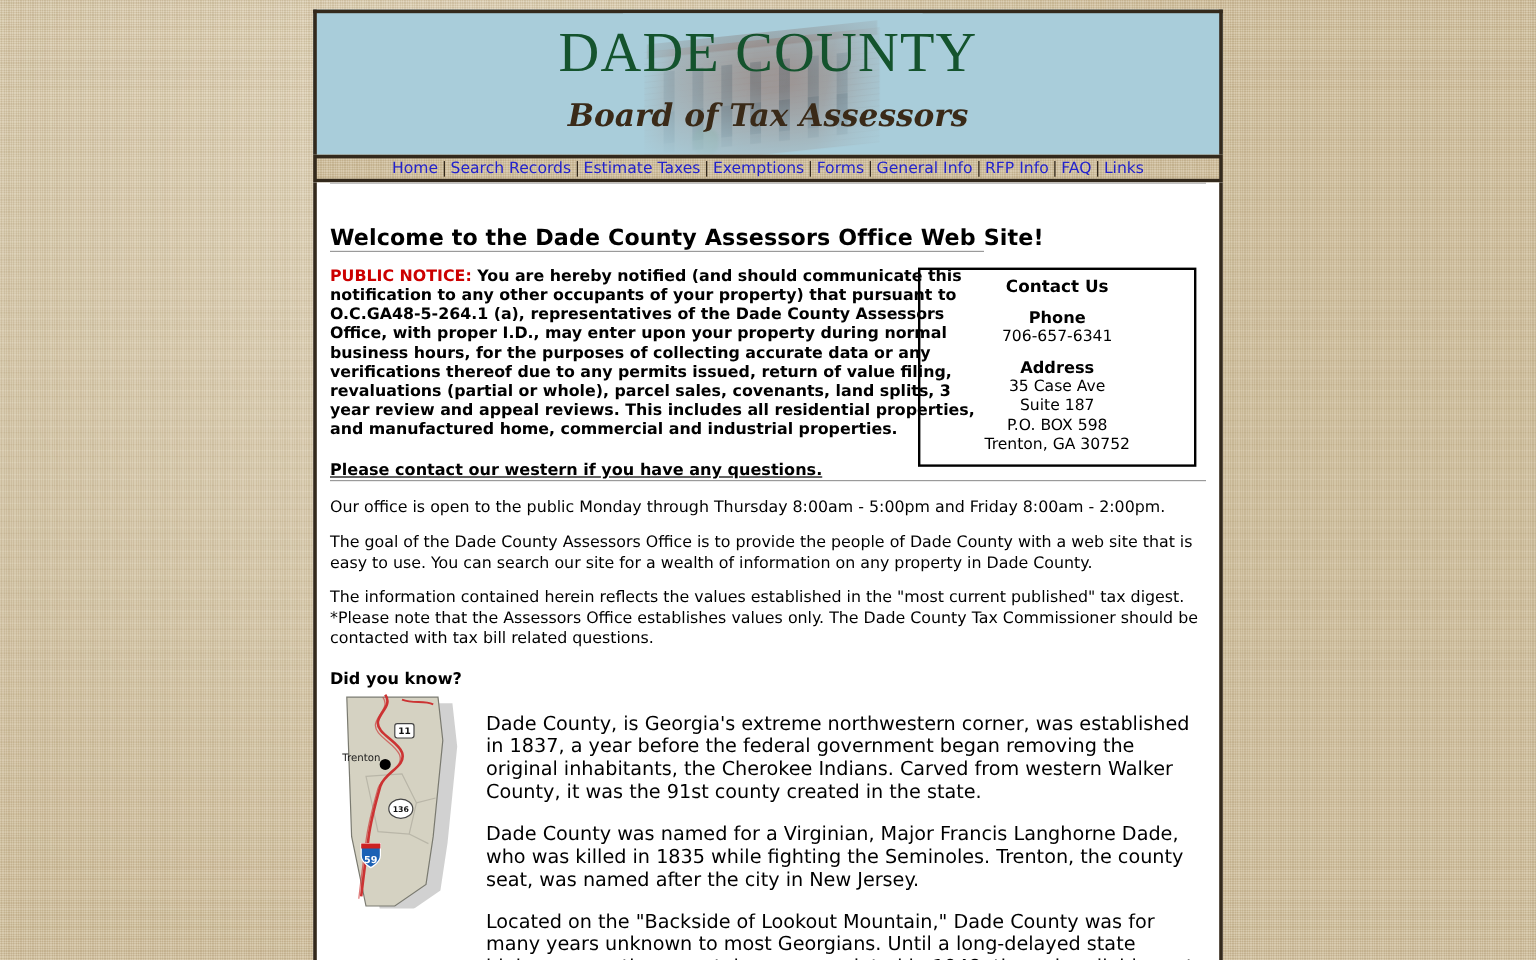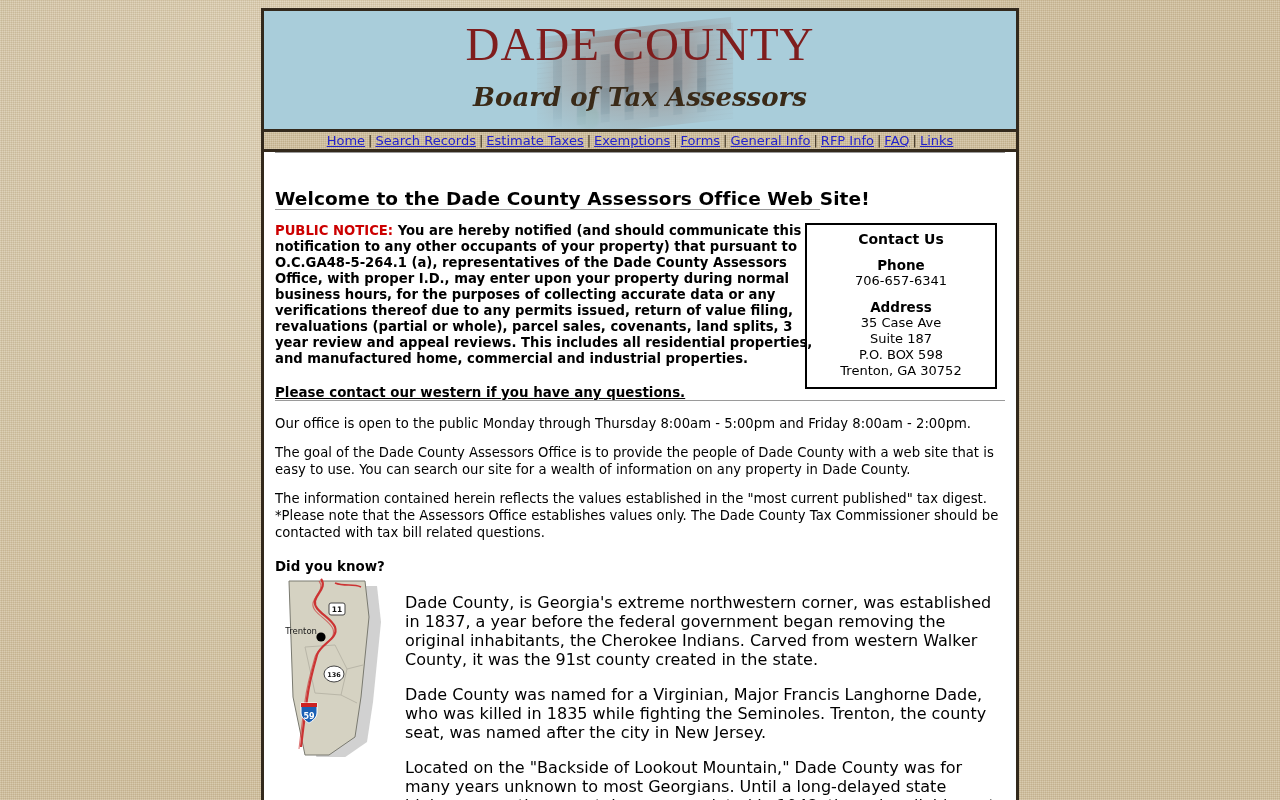--- a/index.html
+++ b/index.html
@@ -90,21 +90,21 @@
     background: radial-gradient(ellipse at 50% 45%, rgba(169,205,218,0.10) 10%, rgba(169,205,218,0.72) 62%, rgba(169,205,218,0.97) 88%);
     opacity: 1;
   }
   .banner-title {
     position: absolute;
     left: 0; right: 0; top: 10px;
     text-align: center;
     font-family: "Liberation Serif", serif;
     font-size: 47px;
     letter-spacing: 1px;
-    color: #7f1d1d;
+    color: #14532d;
     line-height: 1;
   }
   .banner-sub {
     position: absolute;
     left: 0; right: 0; top: 73px;
     text-align: center;
     font-family: "DejaVu Serif", serif;
     font-style: italic;
     font-weight: bold;
     font-size: 26px;
@@ -125,21 +125,20 @@
     background-image:
       repeating-linear-gradient(0deg, rgba(255,255,255,0.11) 0px, rgba(255,255,255,0.11) 1px, rgba(120,95,60,0.07) 1px, rgba(120,95,60,0.07) 2px),
       repeating-linear-gradient(90deg, rgba(255,255,255,0.10) 0px, rgba(255,255,255,0.10) 1px, rgba(120,95,60,0.08) 1px, rgba(120,95,60,0.08) 2px);
     text-align: center;
     font-size: 13px;
     line-height: 17px;
     white-space: nowrap;
   }
   .nav-link {
     color: #2222cc;
-    text-decoration: underline;
     cursor: pointer;
     font-size: 13px;
   }
   .nav-sep {
     color: #33291c;
     padding: 0 3px;
     font-size: 13px;
   }
 
   
@@ -183,21 +182,21 @@
     line-height: 16px;
     color: #000;
     text-align: left;
   }
   .notice-label { color: #cc0000; }
 
   .contact-box {
     position: absolute;
     right: 8px;
     top: 0px;
-    width: 192px;
+    width: 232px;
     border: 2px solid #000;
     box-sizing: border-box;
     text-align: center;
     padding: 6px 4px 8px 4px;
     font-size: 13px;
     line-height: 16px;
   }
   .contact-title { font-weight: bold; font-size: 14px; }
   .contact-h { font-weight: bold; font-size: 13.5px; }
   .contact-gap { height: 10px; }

